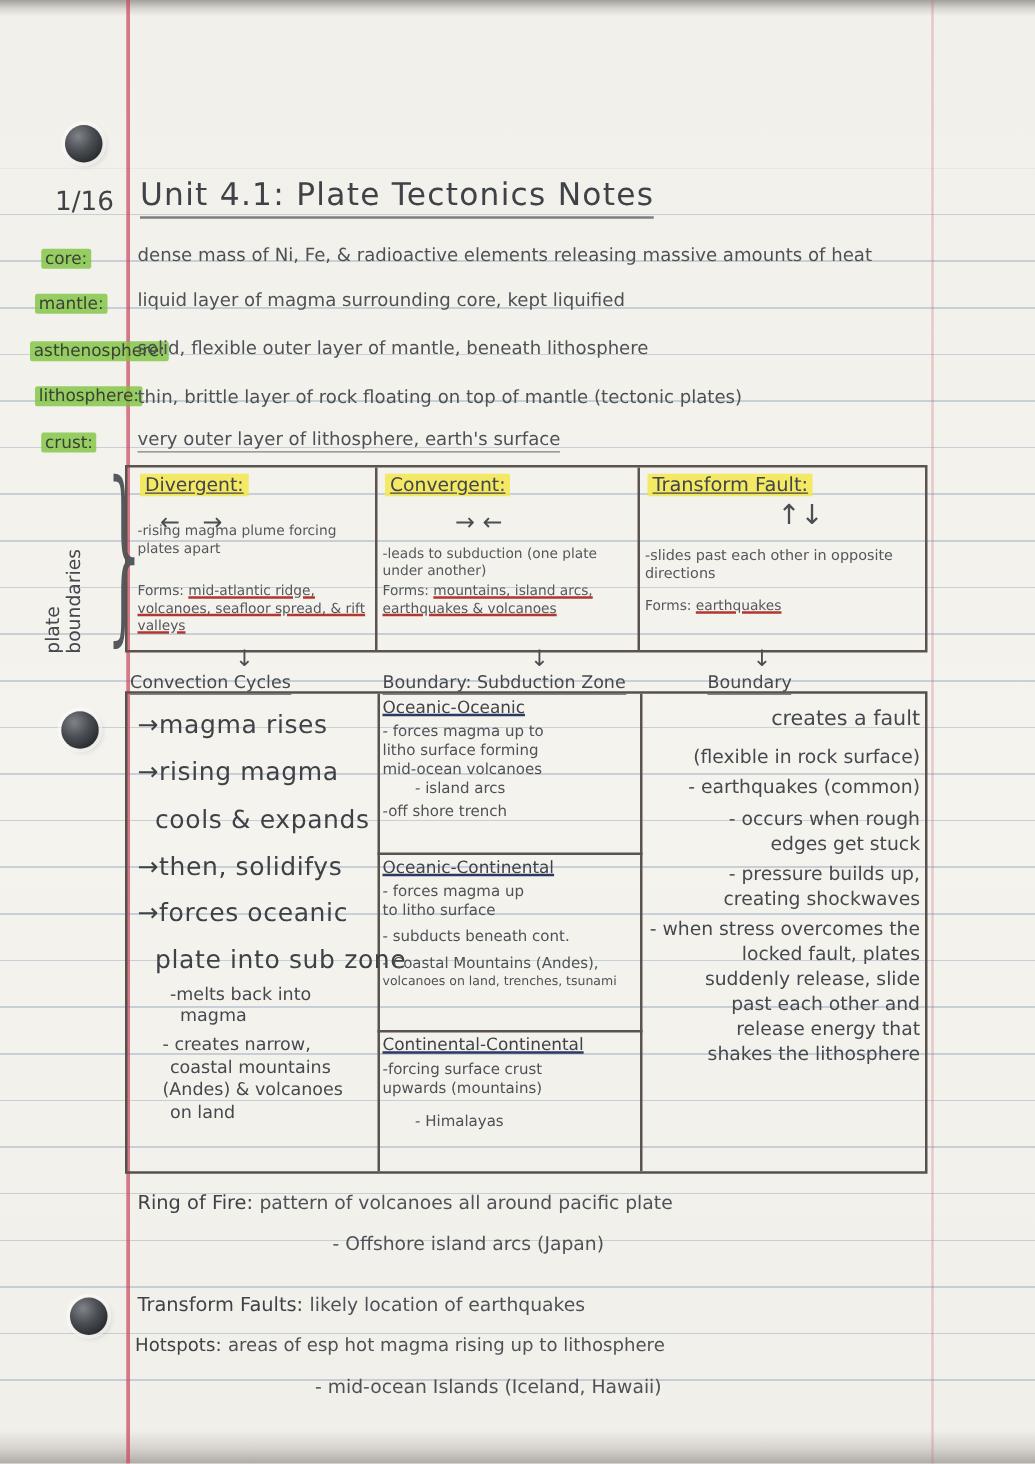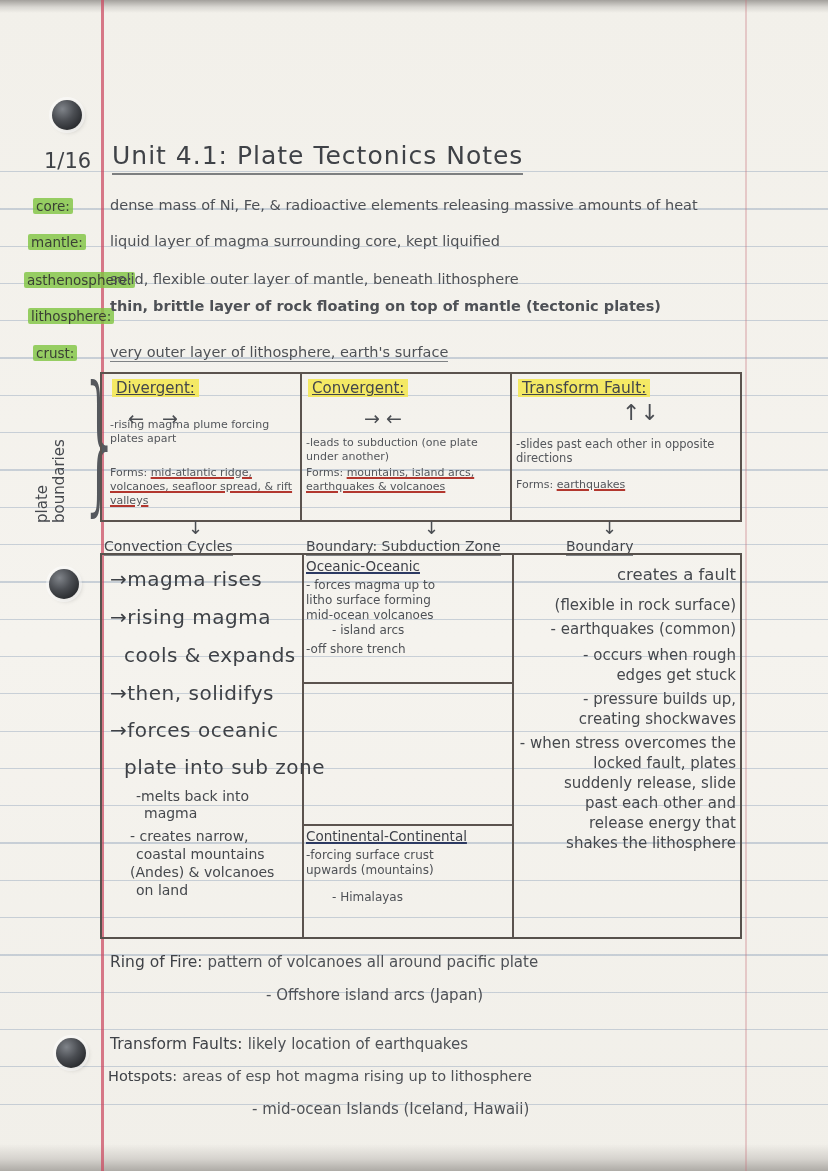--- a/index.html
+++ b/index.html
@@ -73,21 +73,21 @@
   <div class="hw" style="left:33px;top:196px;"><span class="def-term">core:</span></div>
   <div class="hw def-text" style="left:110px;top:197px;">dense mass of Ni, Fe, &amp; radioactive elements releasing massive amounts of heat</div>
 
   <div class="hw" style="left:28px;top:232px;"><span class="def-term">mantle:</span></div>
   <div class="hw def-text" style="left:110px;top:233px;">liquid layer of magma surrounding core, kept liquified</div>
 
   <div class="hw" style="left:24px;top:270px;"><span class="def-term">asthenosphere:</span></div>
   <div class="hw def-text" style="left:110px;top:271px;">solid, flexible outer layer of mantle, beneath lithosphere</div>
 
   <div class="hw" style="left:28px;top:306px;"><span class="def-term">lithosphere:</span></div>
-  <div class="hw def-text" style="left:110px;top:298px;font-weight:bold;">thin, brittle layer of rock floating on top of mantle (tectonic plates)</div>
+  <div class="hw def-text" style="left:110px;top:310px;">thin, brittle layer of rock floating on top of mantle (tectonic plates)</div>
 
   <div class="hw" style="left:33px;top:343px;"><span class="def-term">crust:</span></div>
   <div class="hw def-text u-pencil" style="left:110px;top:344px;">very outer layer of lithosphere, earth's surface</div>
 
   <div class="side-label">
     <div>plate</div>
     <div>boundaries</div>
   </div>
   <div class="brace">}</div>
 
@@ -138,20 +138,28 @@
     <div class="cs" style="left:34px;top:327px;">on land</div>
 
     <div class="sec" style="top:4px;">
       <div class="sec-h u-navy">Oceanic-Oceanic</div>
       <div>- forces magma up to</div>
       <div>litho surface forming</div>
       <div>mid-ocean volcanoes</div>
       <div class="indent">- island arcs</div>
       <div style="margin-top:4px;">-off shore trench</div>
     </div>
+    <div class="sec" style="top:132px;">
+      <div class="sec-h u-navy">Oceanic-Continental</div>
+      <div>- forces magma up</div>
+      <div>to litho surface</div>
+      <div style="margin-top:6px;">- subducts beneath cont.</div>
+      <div style="margin-top:6px;">- Coastal Mountains (Andes),</div>
+      <div class="tiny">volcanoes on land, trenches, tsunami</div>
+    </div>
     <div class="sec" style="top:274px;">
       <div class="sec-h u-navy">Continental-Continental</div>
       <div>-forcing surface crust</div>
       <div>upwards (mountains)</div>
       <div class="indent" style="margin-top:12px;">- Himalayas</div>
     </div>
 
     <div class="fault">
       <div style="font-size:16.5px;">creates a fault</div>
       <div class="mt10">(flexible in rock surface)</div>

